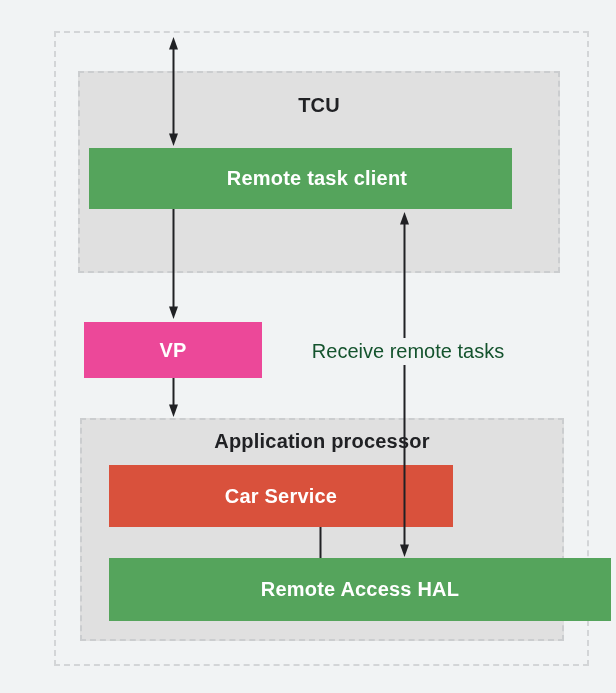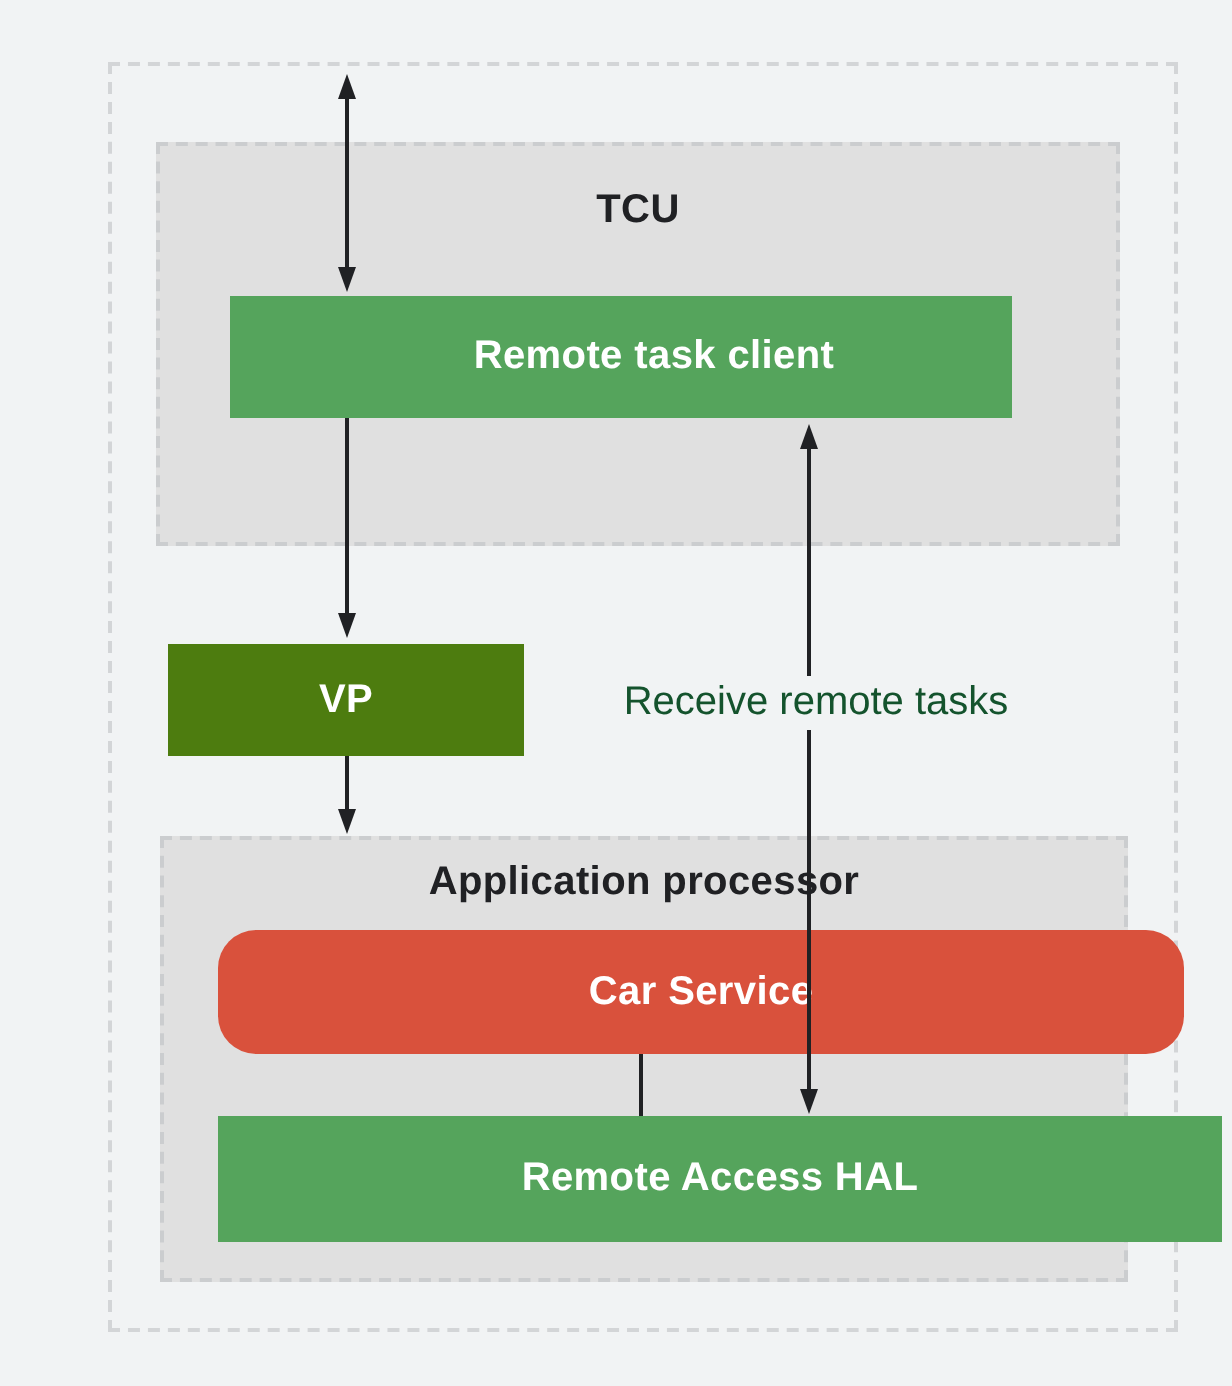--- a/index.html
+++ b/index.html
@@ -45,24 +45,24 @@
     align-items: center;
     justify-content: center;
     font-size: 20px;
     font-weight: bold;
     color: #FFFFFF;
     letter-spacing: 0.2px;
     box-sizing: border-box;
   }
   .block-green { background: #55A45C; }
   .block-red   { background: #D9513C; }
-  .block-gray  { background: #4d7c0f; }
-  .block-rtc { left: 88px; top: 148px; width: 391px; height: 61px; padding-left: 33px; }
+  .block-gray  { background: #ec4899; }
+  .block-rtc { left: 62px; top: 148px; width: 423px; height: 61px; padding-left: 33px; }
   .block-vp  { left: 57px; top: 322px; width: 178px; height: 56px; }
-  .block-cs  { left: 82px; top: 465px; width: 483px; height: 62px; border-radius: 19px; }
+  .block-cs  { left: 82px; top: 465px; width: 344px; height: 62px; }
   .block-hal { left: 82px; top: 558px; width: 502px; height: 63px; }
   .arrows {
     position: absolute;
     left: 0; top: 0;
     width: 616px; height: 693px;
     pointer-events: none;
   }
   .edge-label {
     position: absolute;
     left: 272px; top: 338px;

